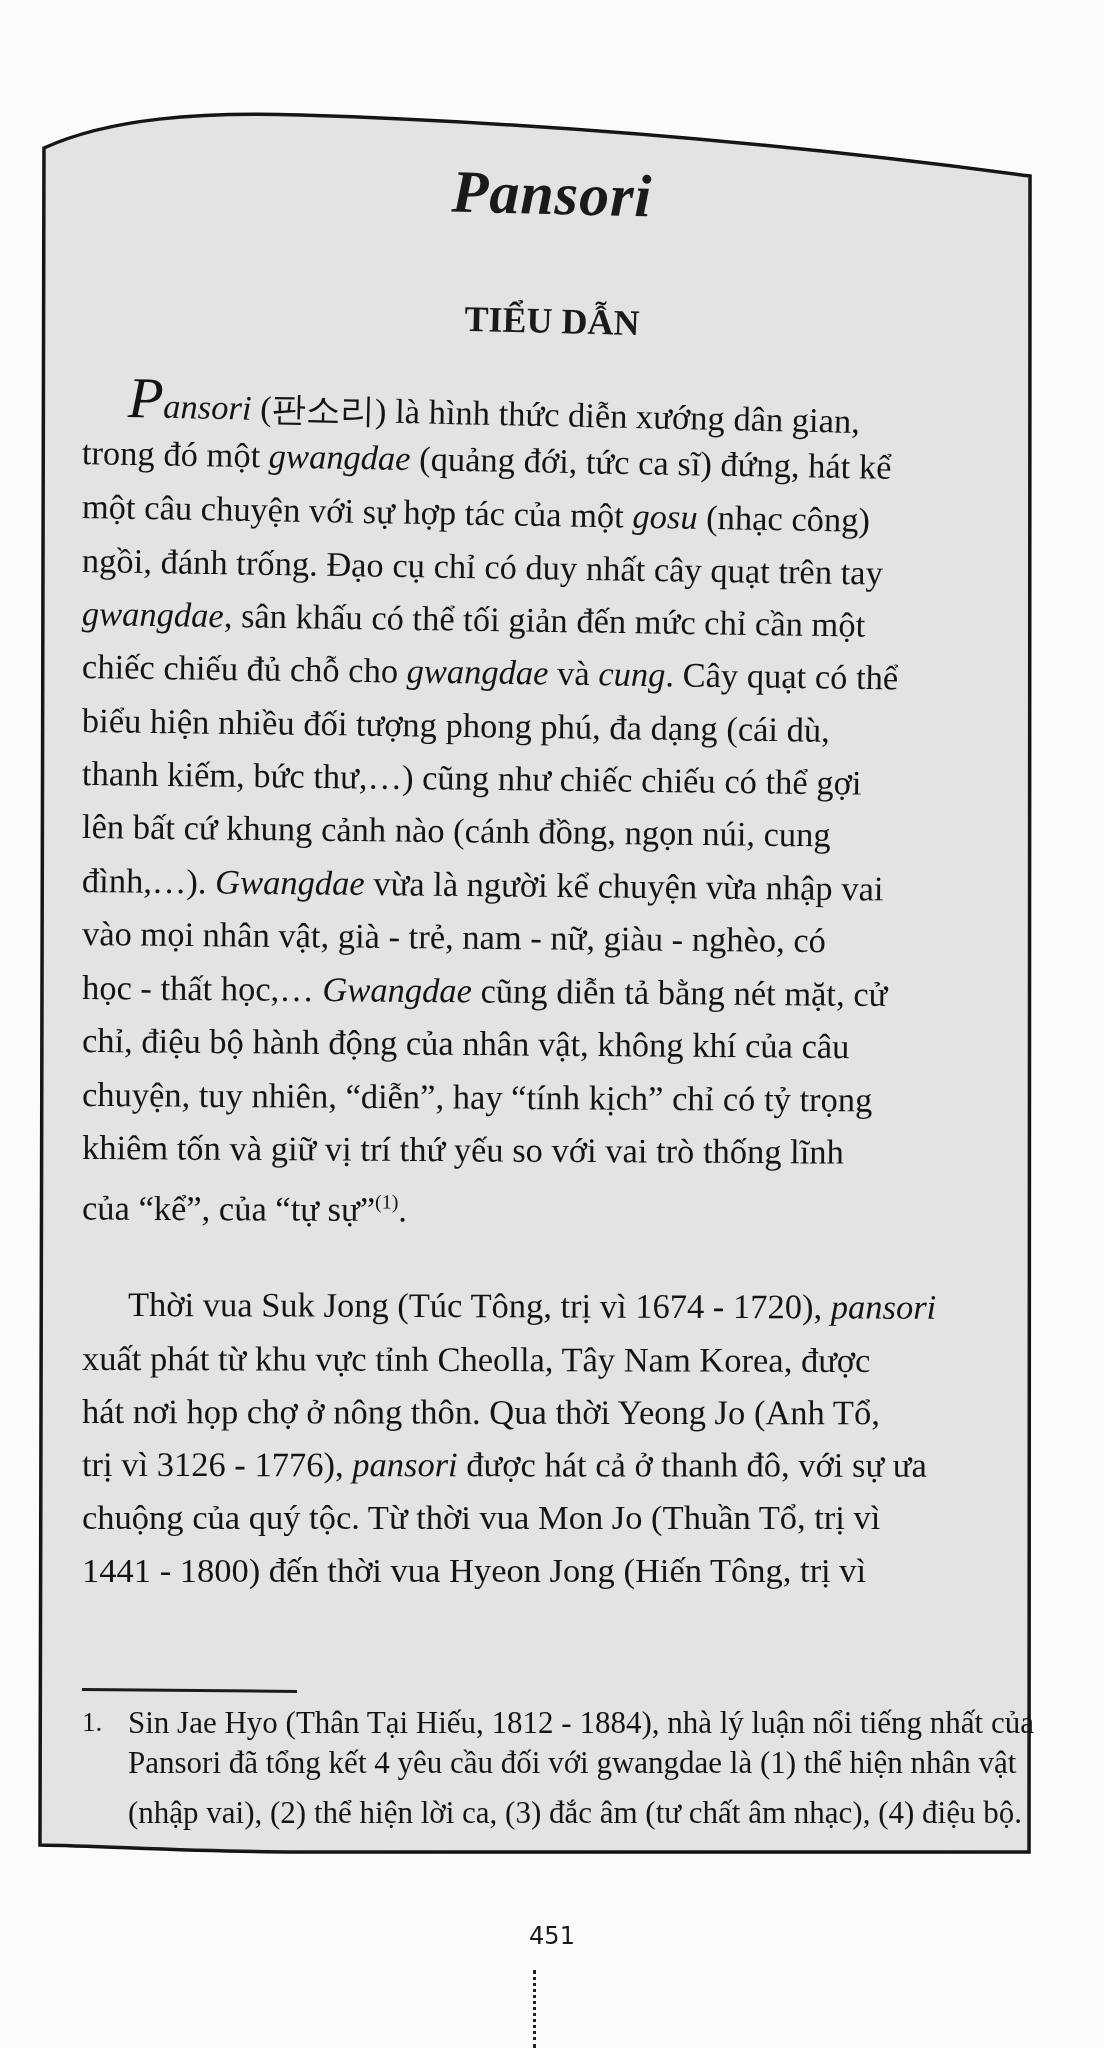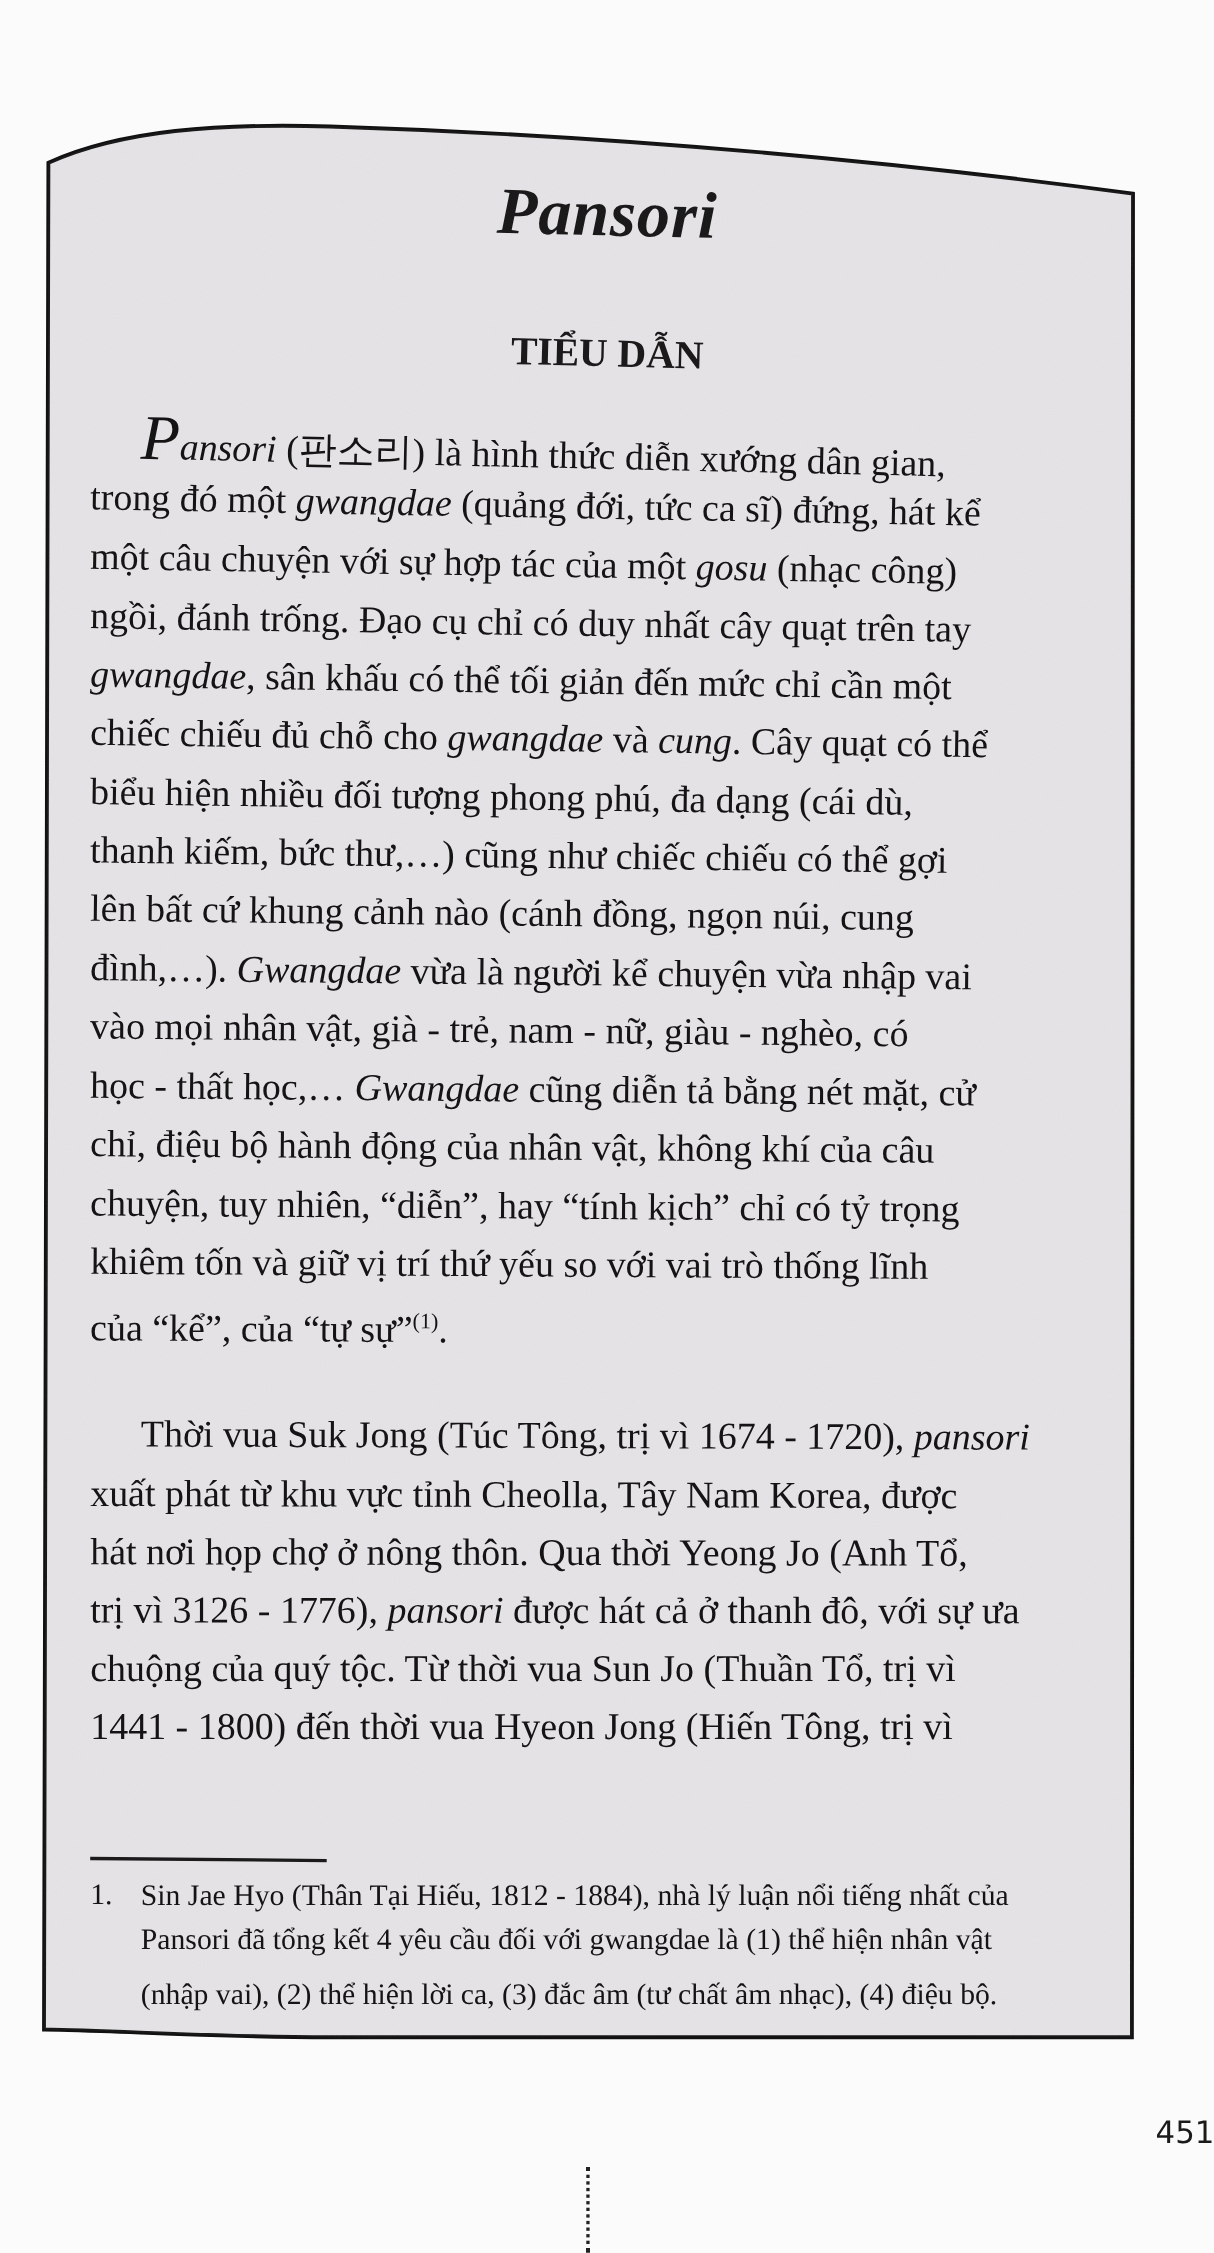--- a/index.html
+++ b/index.html
@@ -31,26 +31,26 @@
       position: absolute; font-size: 34.5px; white-space: nowrap;
       line-height: 40px; transform-origin: left center;
     }
     .line i { font-style: italic; }
     .drop { font-size: 58px; font-style: italic; line-height: 40px; }
     .fn-rule {
       position: absolute; left: 82px; top: 1689px; width: 215px; height: 3px;
       background: #1b1b1b; transform: rotate(0.5deg);
     }
     .fn-line {
-      position: absolute; font-size: 27px; white-space: nowrap; line-height: 32px;
+      position: absolute; font-size: 31px; white-space: nowrap; line-height: 32px;
     }
     .fn-num { position: absolute; font-size: 27px; left: 82px; top: 1707px; }
     .page-number {
-      position: absolute; left: 0; width: 1104px; top: 1922px; text-align: right;
-      font-family: "DejaVu Sans", sans-serif; font-size: 28px; color: #1a1a1a;
+      position: absolute; left: 0; width: 1104px; top: 1922px; text-align: center;
+      font-family: "DejaVu Sans", sans-serif; font-size: 24px; color: #1a1a1a;
     }
     .dotted-leader {
       position: absolute; left: 533px; top: 1970px; width: 0; height: 78px;
       border-left: 3px dotted #222;
     }
   </style>
 </head>
 <body>
 
 <div class="page-frame">
@@ -126,21 +126,21 @@
   <div class="line" style="left:82px; top:1338px; transform:rotate(0.15deg);">
     <span>xuất phát từ khu vực tỉnh Cheolla, Tây Nam Korea, được</span>
   </div>
   <div class="line" style="left:82px; top:1391px; transform:rotate(0.1deg);">
     <span>hát nơi họp chợ ở nông thôn. Qua thời Yeong Jo (Anh Tổ,</span>
   </div>
   <div class="line" style="left:82px; top:1444px; transform:rotate(0.05deg);">
     <span>trị vì 3126 - 1776), </span><i>pansori</i><span> được hát cả ở thanh đô, với sự ưa</span>
   </div>
   <div class="line" style="left:82px; top:1497px;">
-    <span>chuộng của quý tộc. Từ thời vua Sun Jo (Thuần Tổ, trị vì</span>
+    <span>chuộng của quý tộc. Từ thời vua Mon Jo (Thuần Tổ, trị vì</span>
   </div>
   <div class="line" style="left:82px; top:1550px;">
     <span>1441 - 1800) đến thời vua Hyeon Jong (Hiến Tông, trị vì</span>
   </div>
 
   <div class="fn-rule"></div>
   <div class="fn-num">1.</div>
   <div class="fn-line" style="left:128px; top:1707px;">
     <span>Sin Jae Hyo (Thân Tại Hiếu, 1812 - 1884), nhà lý luận nổi tiếng nhất của</span>
   </div>

